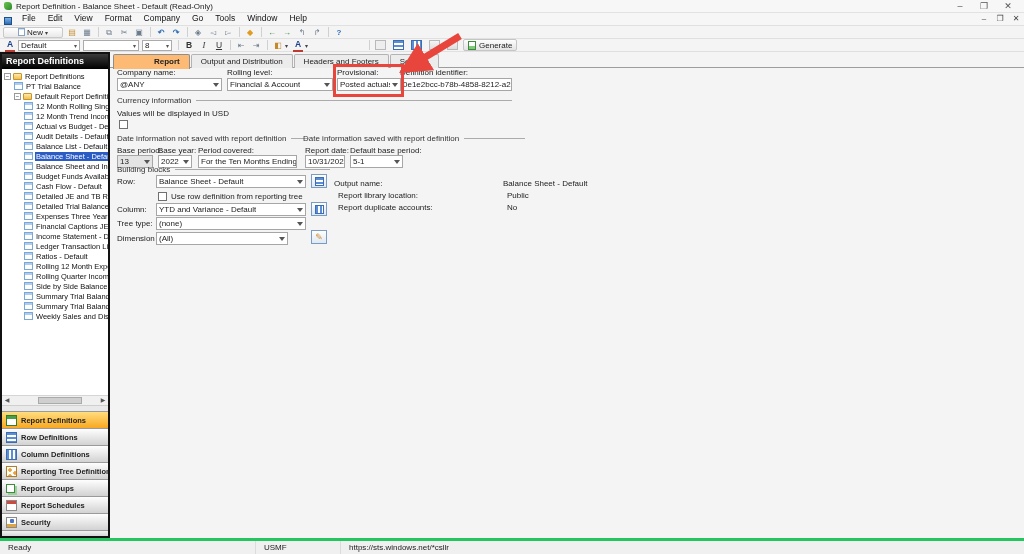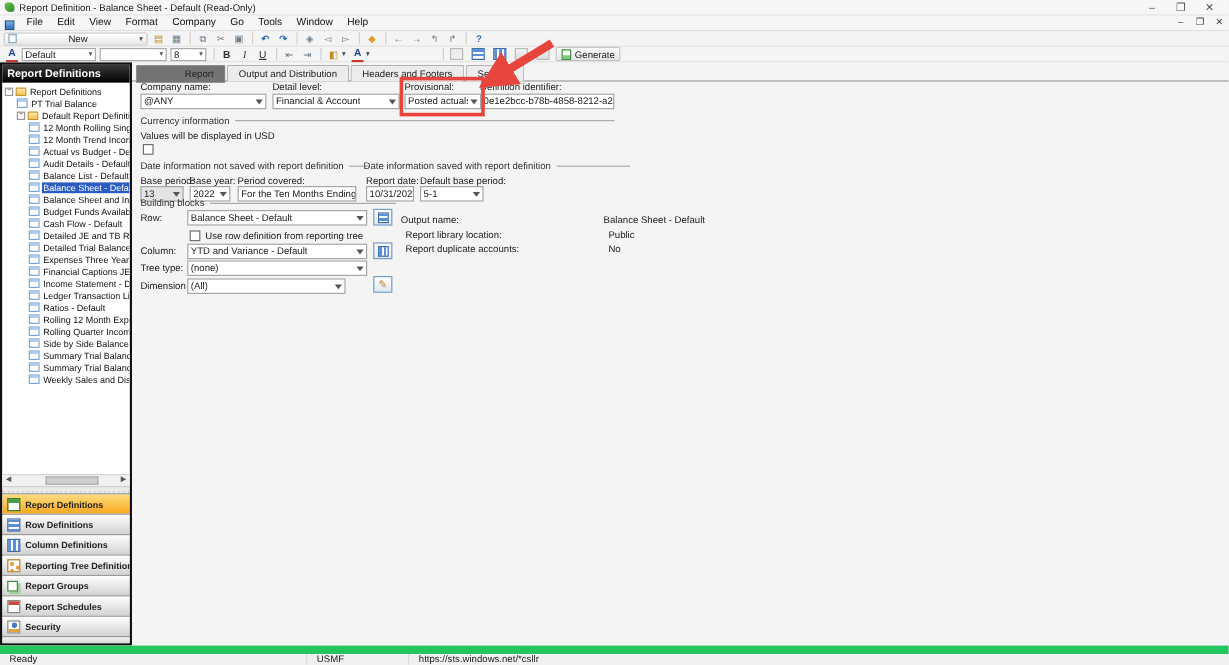--- a/index.html
+++ b/index.html
@@ -21,21 +21,21 @@
   .mdi-controls span { width:16px; text-align:center; color:#444; font-size:8px; line-height:12px; }
 
   
   .toolbar { height:13px; background:#f4f4f4; border-bottom:1px solid #e0e0e0; display:flex; align-items:center; padding-left:3px; }
   .toolbar.tb2 { height:13px; }
   .tbtn { display:flex; align-items:center; height:11px; padding:0 2px; margin-right:1px; }
   .tico { display:inline-block; width:10px; text-align:center; font-size:8px; color:#6b7b8c; line-height:11px; }
   .tico.gold { color:#c58b2a; } .tico.orange { color:#e09b20; } .tico.blue { color:#2d6db5; font-weight:bold; }
   .tico.green { color:#3c8c3c; }
   .tsep { width:1px; height:10px; background:#d0d0d0; margin:0 3px; }
-  .new-btn { display:flex; align-items:center; border:1px solid #c9c9c9; background:linear-gradient(#ffffff,#e8e8e8); border-radius:2px; height:11px; padding:0 3px; margin-right:2px;gap:41px; }
+  .new-btn { display:flex; align-items:center; border:1px solid #c9c9c9; background:linear-gradient(#ffffff,#e8e8e8); border-radius:2px; height:11px; padding:0 14px; margin-right:2px; }
   .new-page { width:7px; height:8px; background:#fff; border:1px solid #8aa3c0; box-shadow:inset 0 1px 0 #cfe0f2; margin-right:2px; }
   .new-label { font-size:8px; color:#222; }
   .caret { font-size:6px; color:#444; margin-left:2px; }
   .combo-sm { display:flex; align-items:center; justify-content:space-between; background:#fff; border:1px solid #ababab; height:11px; padding:0 2px; margin-right:3px; font-size:8px; color:#222; }
   .combo-sm .arr { font-size:6px; color:#555; }
   .fmt { width:10px; text-align:center; font-size:8.5px; line-height:11px; color:#333; }
   .fmt.b { font-weight:bold; } .fmt.i { font-style:italic; font-family:"Liberation Serif",serif; } .fmt.u { text-decoration:underline; }
   .fontA { color:#1b3f8f; font-weight:bold; border-bottom:2px solid #c23a2e; }
   .gen-btn { display:flex; align-items:center; border:1px solid #c5c5c5; background:linear-gradient(#fdfdfd,#e4e4e4); height:12px; padding:0 4px; border-radius:2px; }
   .gen-ico { width:8px; height:9px; background:#fff; border:1px solid #3c8c3c; box-shadow:inset 0 -3px 0 #7fc97f; margin-right:3px; }
@@ -78,21 +78,21 @@
   .i-sched { background:linear-gradient(#cc4a3f 0 3px,#fff 3px); border-color:#8a8a8a; }
   .i-security { background:radial-gradient(circle at 5px 3px,#4a76c4 0 2px,transparent 2.5px),linear-gradient(transparent 6px,#e0a53e 6px),#fff; border-color:#8a8a8a; }
   .nlabel { font-size:7.5px; font-weight:bold; color:#222; white-space:nowrap; overflow:hidden; }
   .sb-strip { height:6px; background:linear-gradient(#f2f2f2,#d8d8d8); border-top:1px solid #9a9a9a; }
 
   
   .main { flex:1; position:relative; background:#f4f4f4; overflow:hidden; }
   .tabline { position:absolute; left:0; right:0; top:15px; border-top:1px solid #9d9d9d; }
   .tabs { position:absolute; top:2px; left:3px; height:14px; display:flex; z-index:2; }
   .tab { padding:0 9px; font-size:8px; line-height:13px; color:#222; background:#ececec; border:1px solid #b3b3b3; border-bottom:none; border-radius:2px 2px 0 0; margin-right:1px; white-space:nowrap; }
-  .tab.active { background:#737373; border-color:#8e8e8e; height:15px; font-weight:normal;padding-left:40px; }
+  .tab.active { background:#fdba74; border-color:#8e8e8e; height:15px; font-weight:bold;padding-left:40px; }
 
   .lbl { position:absolute; font-size:8px; color:#222; white-space:nowrap; }
   .combo, .tfield { position:absolute; height:13px; background:#fff; border:1px solid #a6a6a6; display:flex; align-items:center; font-size:8px; color:#222; padding:0 2px; overflow:hidden; }
   .combo { justify-content:space-between; }
   .combo .cv { white-space:nowrap; overflow:hidden; }
   .combo::after { content:''; width:0; height:0; border-left:3px solid transparent; border-right:3px solid transparent; border-top:4px solid #555; margin-left:2px; flex:none; }
   .combo.gray { background:#e4e4e4; }
   .tfield .cv { white-space:nowrap; }
   .ghead { position:absolute; display:flex; align-items:center; font-size:8px; color:#333; white-space:nowrap; }
   .ghead .gline { flex:1; border-top:1px solid #ababab; margin-left:5px; }
@@ -102,21 +102,21 @@
   .sq-btn .mini-ico { margin:0; width:9px; height:9px; }
   .pencil { font-size:9px; color:#c98a2a; }
   .sum-row { position:absolute; display:flex; font-size:8px; color:#222; white-space:nowrap; }
   .sum-row .sl { width:169px; }
 
   
   .annot-box { position:absolute; left:333px; top:64px; width:71px; height:33px; border:3px solid #e8453c; z-index:40; pointer-events:none; }
   .annot-arrow { position:absolute; left:0; top:0; z-index:41; pointer-events:none; }
 
   
-  .statusbar { position:absolute; left:0; right:0; bottom:0; height:16px; background:#f0f0f0; border-top:7px solid #22c55e; display:flex; font-size:8px; color:#222; }
+  .statusbar { position:absolute; left:0; right:0; bottom:0; height:16px; background:#f0f0f0; border-top:3px solid #22c55e; display:flex; font-size:8px; color:#222; }
   .sb-cell { height:100%; display:flex; align-items:center; padding:0 8px; border-left:1px solid #dcdcdc; white-space:nowrap; }
   .sb-cell.first { border-left:none; width:255px; }
   .sb-cell.comp { width:85px; }
 </style>
 </head>
 <body>
 
 <div class="titlebar">
   <span class="app-icon"></span>
   <span class="title-text">Report Definition - Balance Sheet - Default (Read-Only)</span>
@@ -476,21 +476,21 @@
       <span class="tab">Output and Distribution</span>
       <span class="tab">Headers and Footers</span>
       <span class="tab">Settings</span>
     </div>
 
     <span class="lbl" style="left:7px;top:16px;">Company name:</span>
     <div class="combo" style="left:7px;top:26px;width:105px;">
         <span class="cv">@ANY</span>
       </div>
 
-    <span class="lbl" style="left:117px;top:16px;">Detail level:</span>
+    <span class="lbl" style="left:117px;top:16px;">Rolling level:</span>
     <div class="combo" style="left:117px;top:26px;width:106px;">
         <span class="cv">Financial &amp; Account</span>
       </div>
 
     <span class="lbl" style="left:227px;top:16px;">Provisional:</span>
     <div class="combo" style="left:227px;top:26px;width:64px;">
         <span class="cv">Posted actuals &amp; b</span>
       </div>
 
     <span class="lbl" style="left:290px;top:16px;">Definition identifier:</span>

